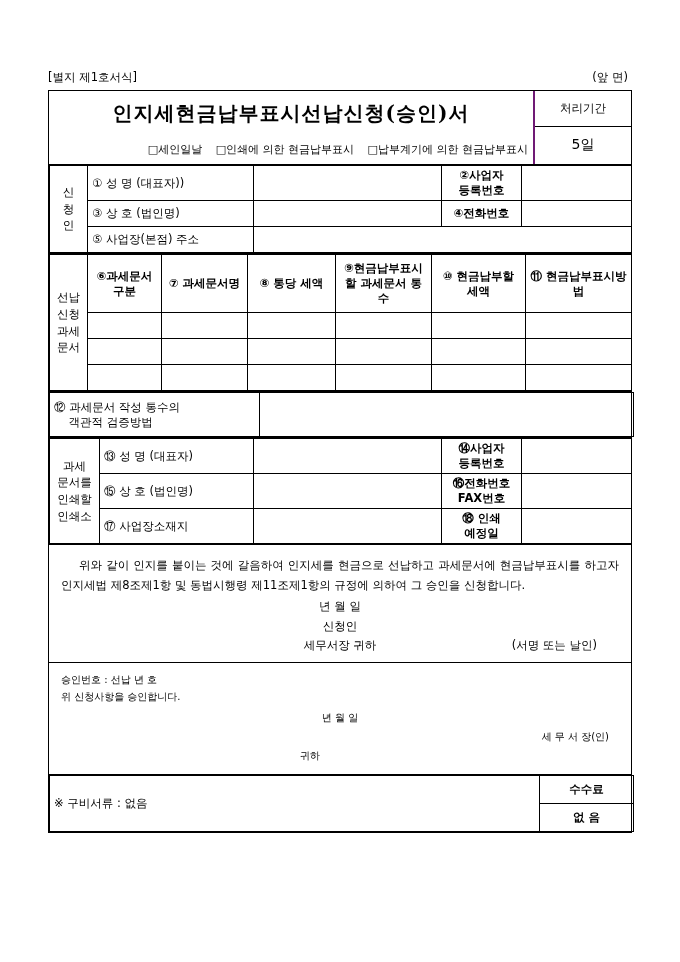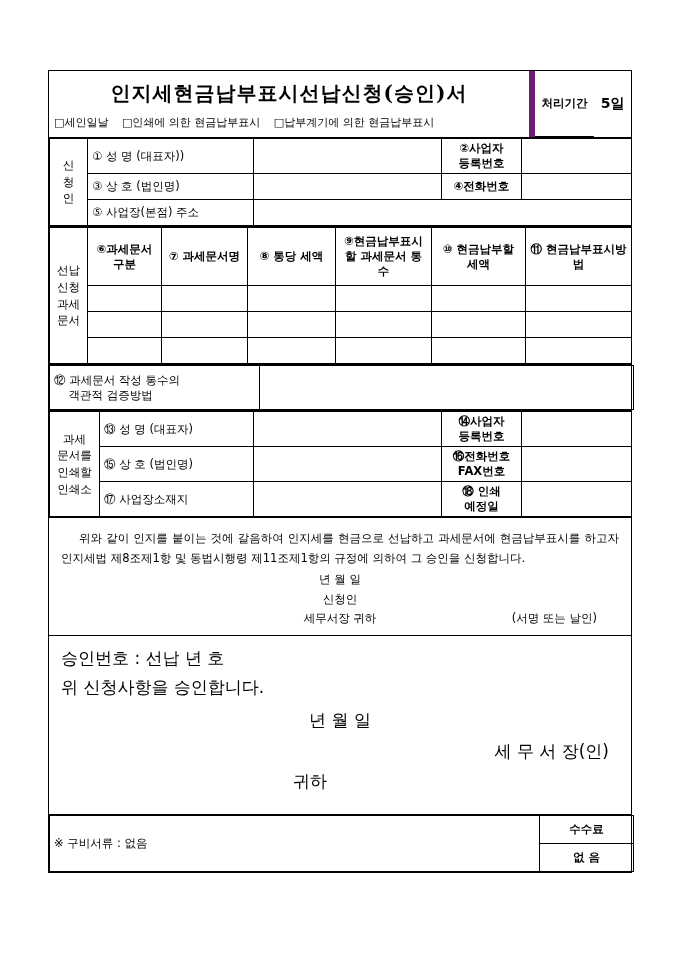--- a/index.html
+++ b/index.html
@@ -61,42 +61,42 @@
   td.no-t { border-top: none; }
   td.no-b { border-bottom: none; }
 
   
   .titlebar {
     display: flex;
     align-items: stretch;
   }
   .title-main {
     flex: 1 1 auto;
-    border-right: 6px solid #701a75;
+    border-right: 2px solid #701a75;
   }
   .title-text {
     text-align: center;
     font-size: 20px;
     font-weight: bold;
     letter-spacing: 1px;
     padding: 9px 0 6px 0;
     font-family: "DejaVu Serif", "Liberation Serif", serif;
   }
   .title-sub {
-    text-align: left;
+    text-align: right;
     font-size: 11px;
     padding: 2px 0 7px 0;
+    margin-top: 7px;
   }
   .title-sub span { margin: 0 5px; white-space: nowrap; }
   .title-side {
     width: 96px;
     flex: 0 0 96px;
     display: flex;
-    flex-direction: row;
-    font-weight: bold;
+    flex-direction: column;
   }
   .side-top {
     border-bottom: 1px solid #000;
     text-align: center;
     font-size: 11.5px;
     padding: 7px 0 7px 0;
     flex: 1 1 auto;
     display: flex; align-items: center; justify-content: center;
   }
   .side-bot {
@@ -132,23 +132,23 @@
     padding: 2px 0 0 0;
     position: relative;
   }
   .sign-right {
     position: absolute;
     right: 22px;
     bottom: 0;
     font-size: 11.5px;
   }
   .approve {
-    font-size: 17px;
+    font-size: 10px;
     line-height: 1.7;
-    padding: 8px 12px 18px 12px;
+    padding: 8px 12px 10px 12px;
     position: relative;
     min-height: 78px;
     box-sizing: border-box;
   }
   .approve .row2 { text-align: center; margin-top: 4px; }
   .approve .taxoffice {
     text-align: right;
     margin-top: 2px;
     padding-right: 10px;
   }
@@ -163,20 +163,24 @@
     box-sizing: border-box;
   }
   .cellpad { padding: 3px 6px; }
   .rowh { height: 26px; }
 </style>
 </head>
 <body>
 
 <div class="page">
 
+  <div class="top-row">
+    <div class="top-left">[별지 제1호서식]</div>
+    <div class="top-right">(앞  면)</div>
+  </div>
 
   <table class="frame">
     <tbody>
         <tr>
       <td style="padding:0;">
         <div class="titlebar">
           <div class="title-main">
             <div class="title-text">인지세현금납부표시선납신청(승인)서</div>
             <div class="title-sub">
               <span>□세인일날</span>

